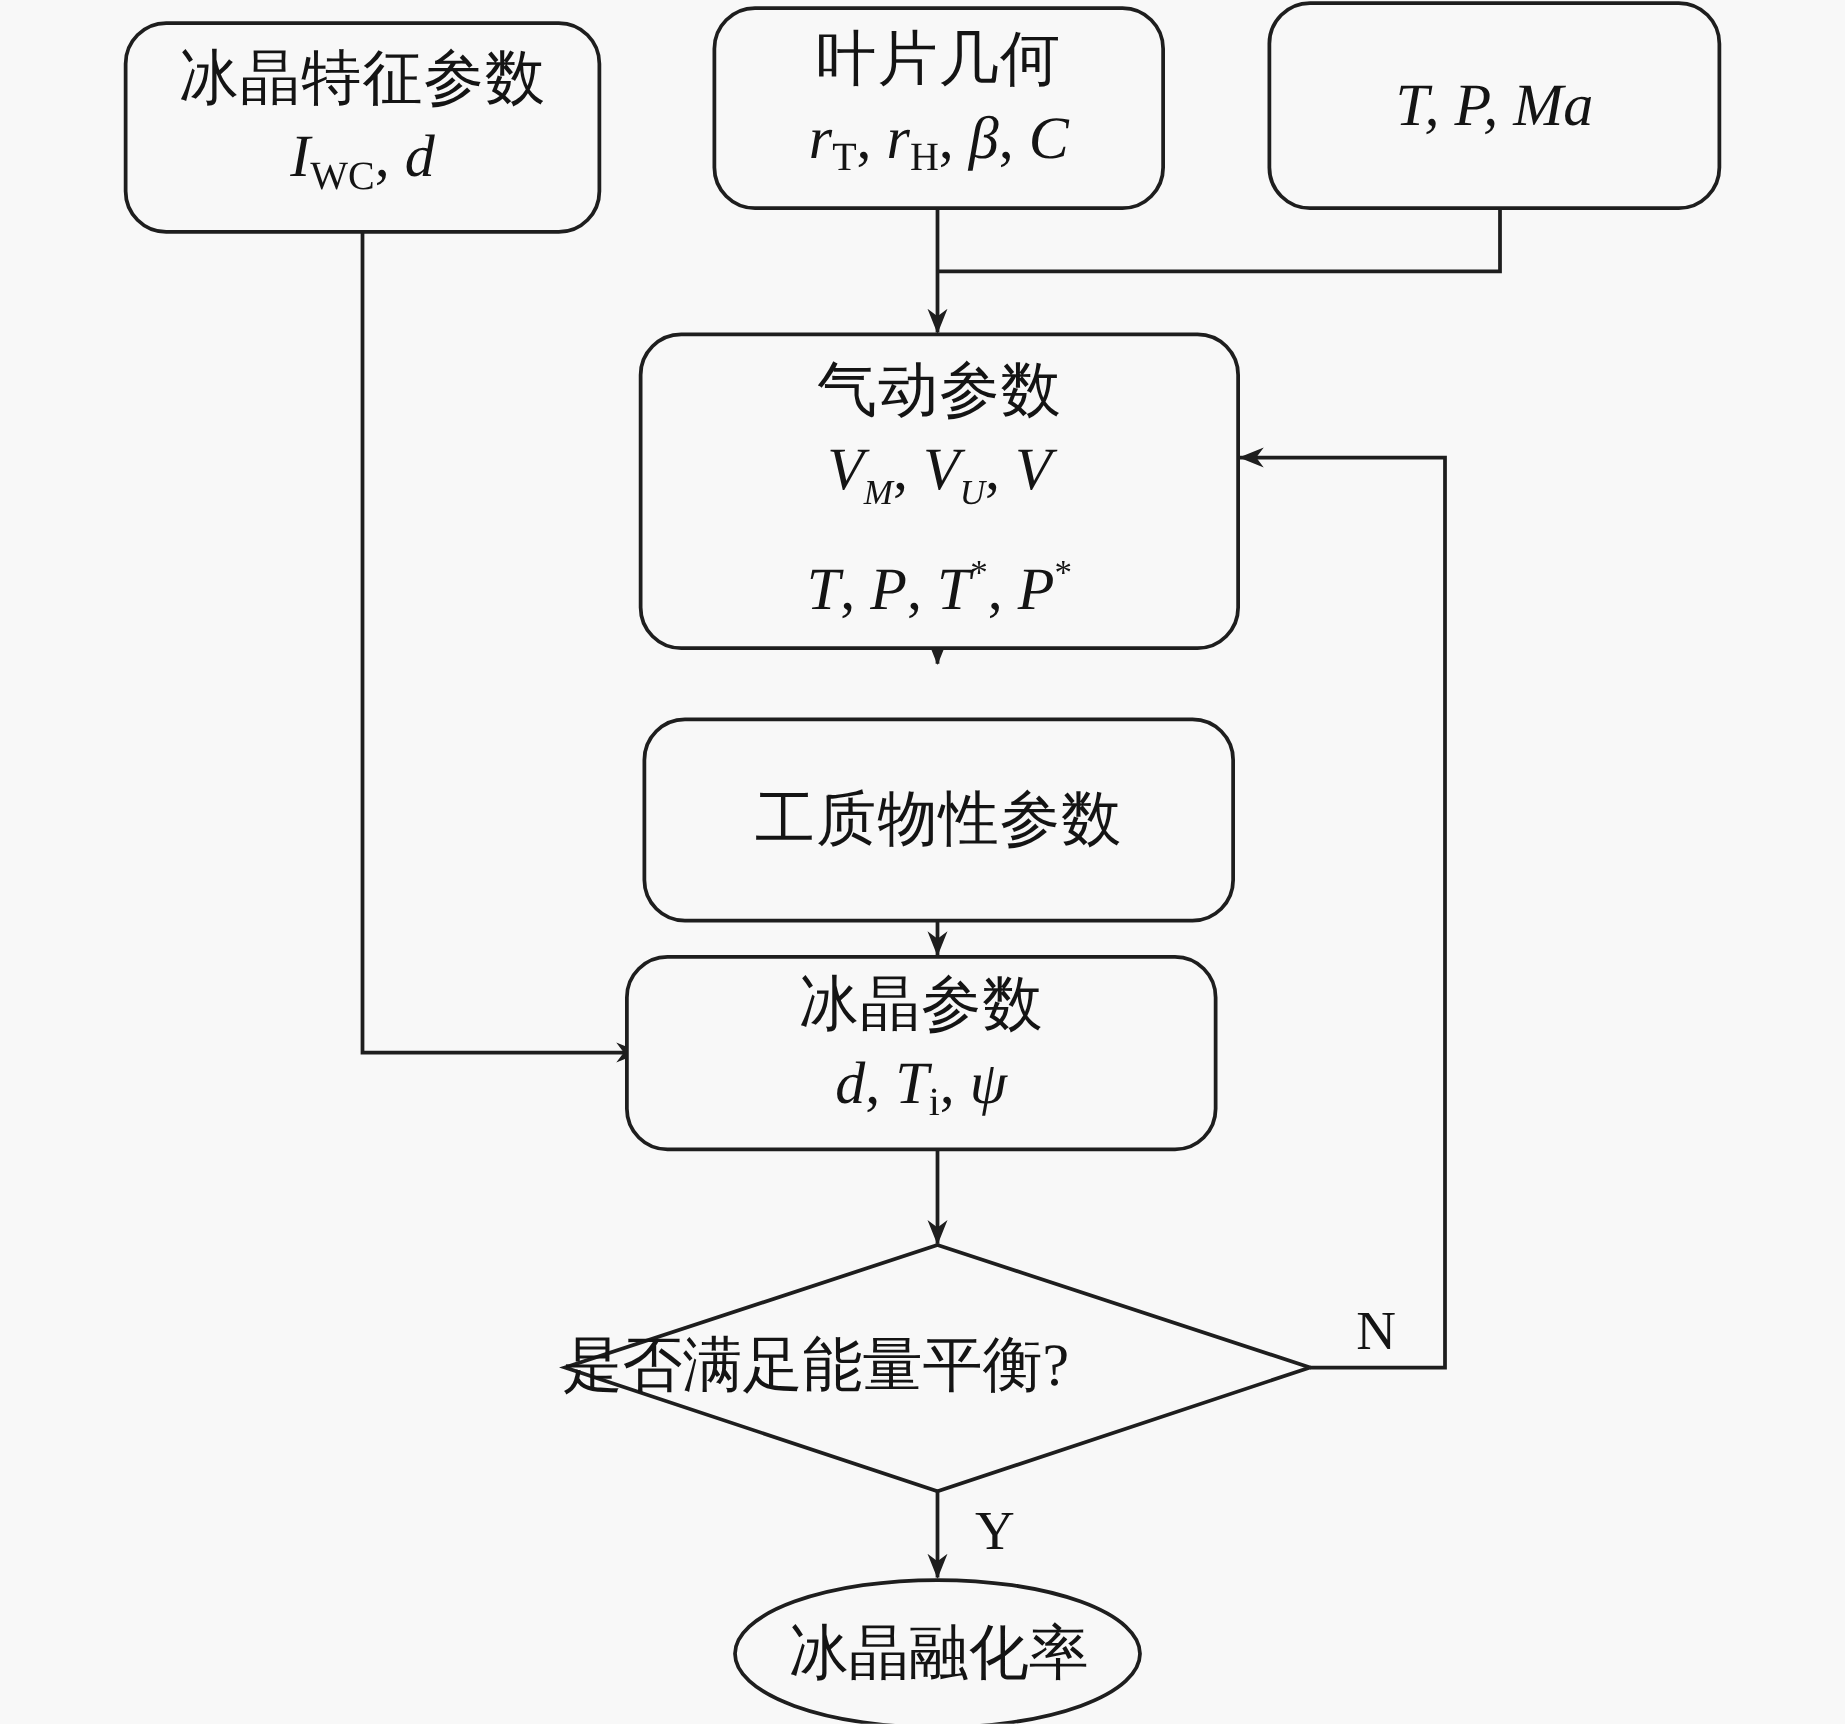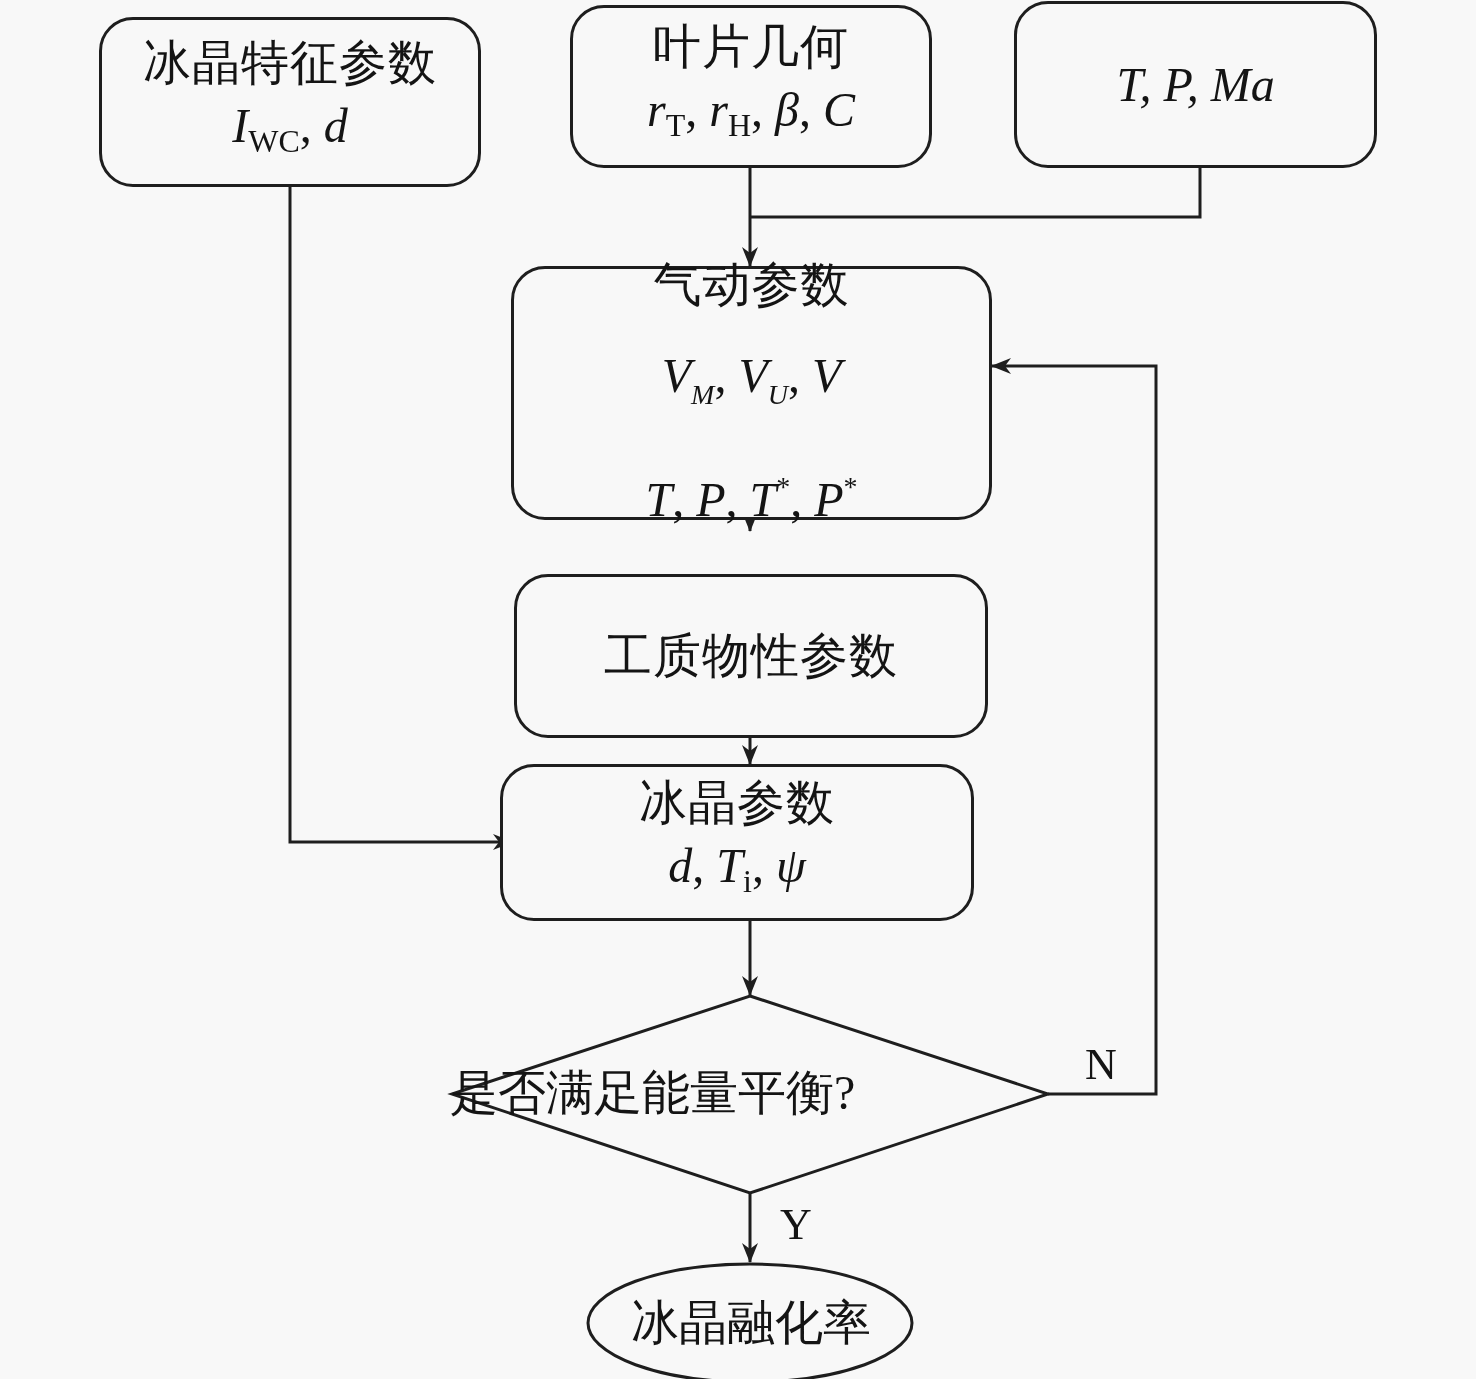--- a/index.html
+++ b/index.html
@@ -78,21 +78,21 @@
 
 <div class="node" style="left:570px;top:5px;width:362px;height:163px;justify-content:center;">
   <div class="title">叶片几何</div>
   <div class="vars"><span>r</span><span class="sub">T</span><span class="up">, </span><span>r</span><span class="sub">H</span><span class="up">, </span><span>β</span><span class="up">, </span><span>C</span></div>
 </div>
 
 <div class="node" style="left:1014px;top:1px;width:363px;height:167px;">
   <div class="vars">T, P, Ma</div>
 </div>
 
-<div class="node" style="left:511px;top:266px;width:481px;height:254px;gap:28px;">
+<div class="node" style="left:511px;top:266px;width:481px;height:254px;">
   <div class="title">气动参数</div>
   <div class="vars"><span>V</span><span class="isub">M</span><span class="up">, </span><span>V</span><span class="isub">U</span><span class="up">, </span><span>V</span></div>
   <div class="vars"><span>T</span><span class="up">, </span><span>P</span><span class="up">, </span><span>T</span><span class="sup">*</span><span class="up">, </span><span>P</span><span class="sup">*</span></div>
 </div>
 
 <div class="node" style="left:514px;top:531px;width:474px;height:164px;margin-top:43px;">
   <div class="title">工质物性参数</div>
 </div>
 
 <div class="node" style="left:500px;top:764px;width:474px;height:157px;">

